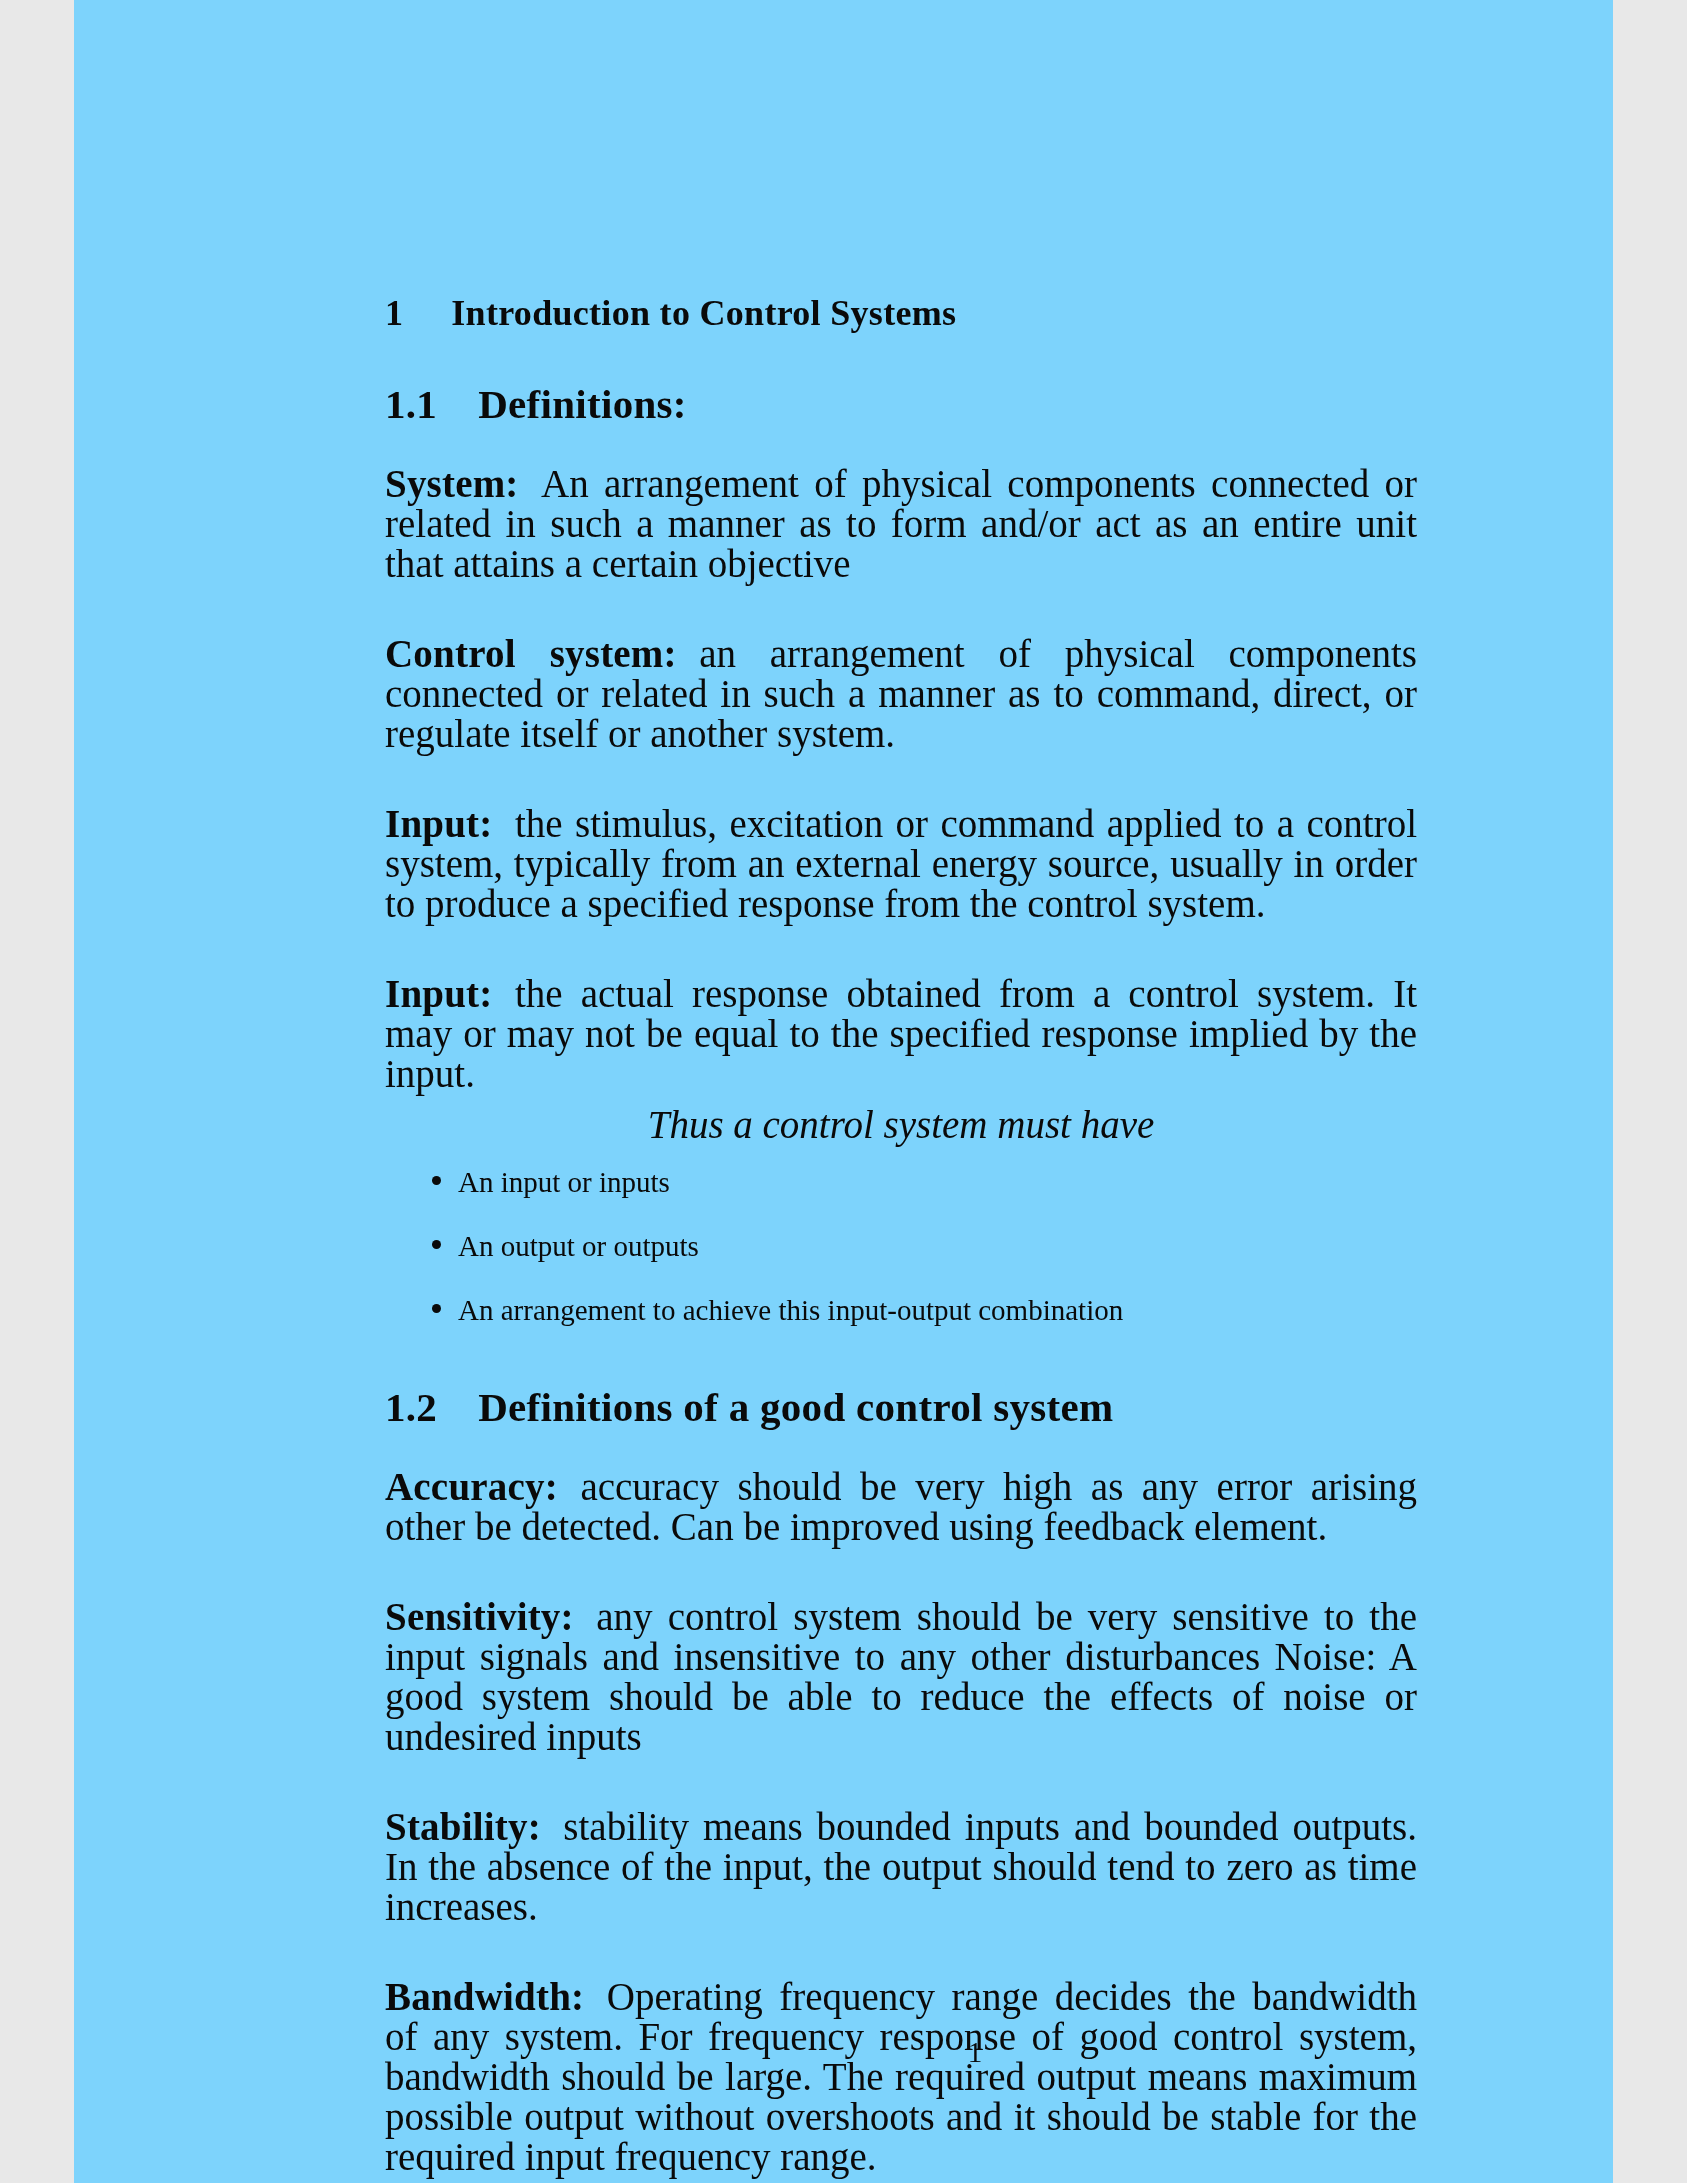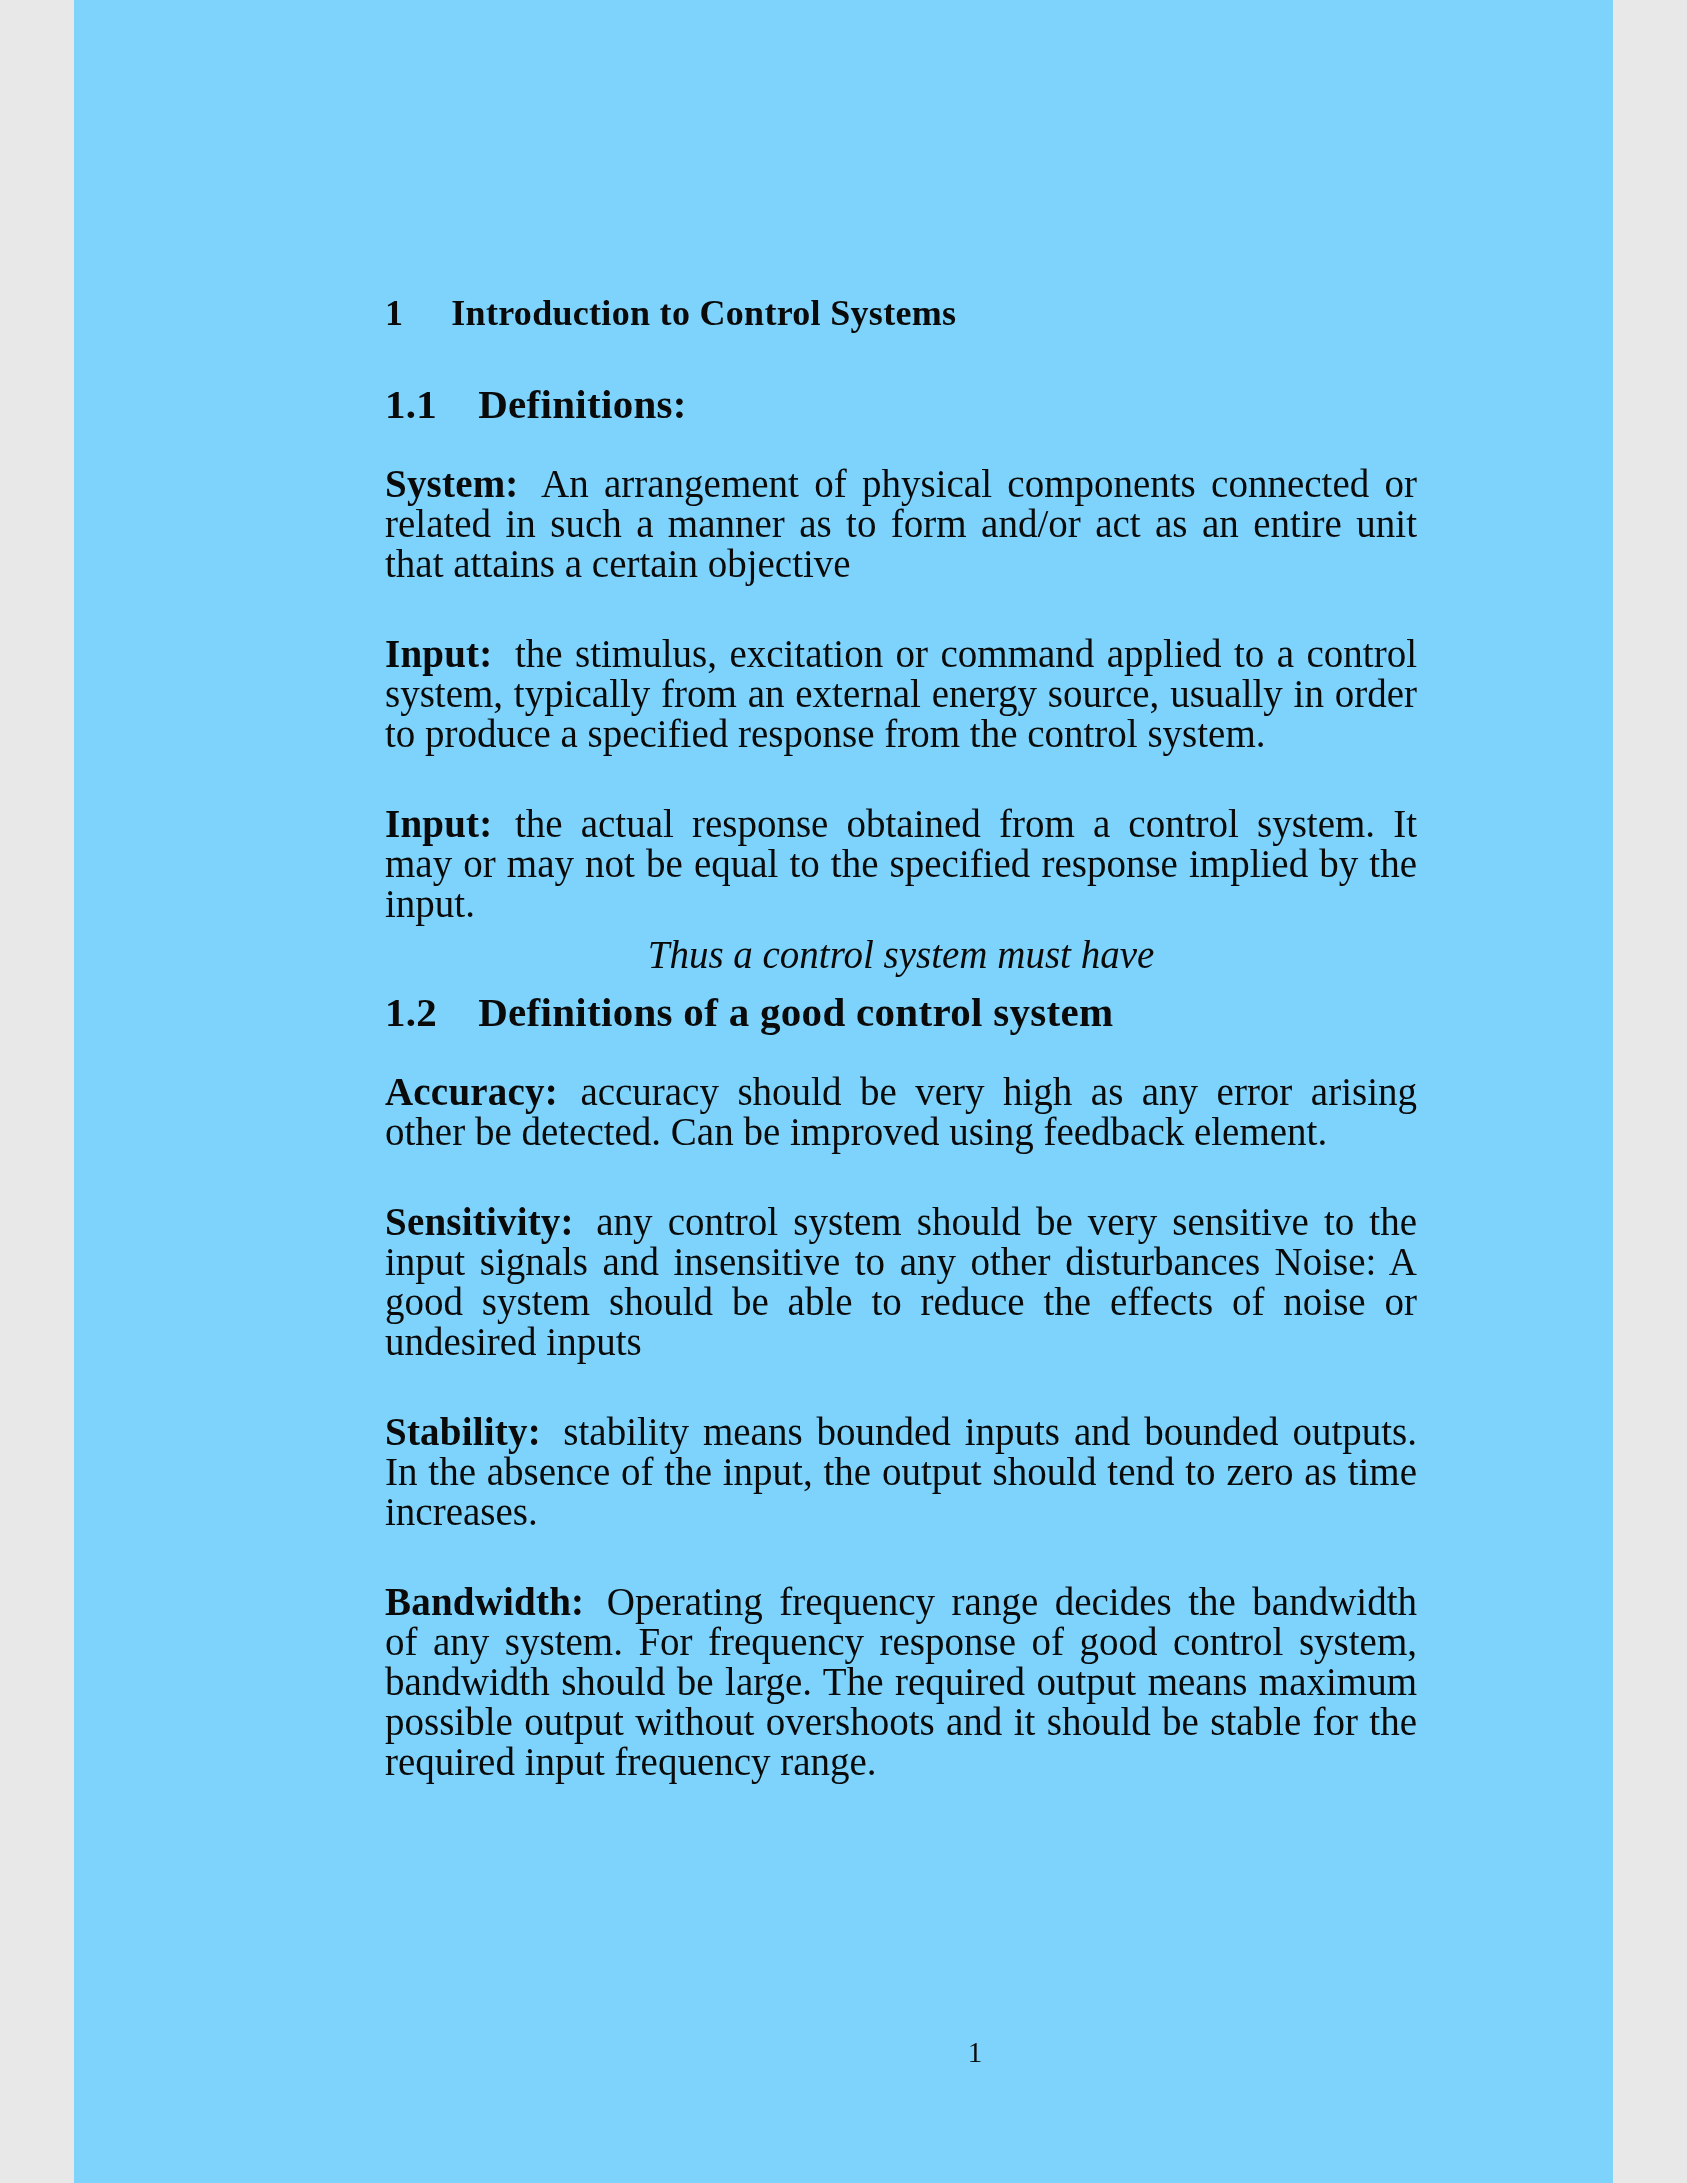--- a/index.html
+++ b/index.html
@@ -89,27 +89,33 @@
     <span class="num">1</span><span>Introduction to Control Systems</span>
   </h1>
 
   <h2 class="subsection">
     <span class="num">1.1</span><span>Definitions:</span>
   </h2>
 
   <p class="def"><span class="lead">System:</span><span>An arrangement of physical components connected or related in such a manner as to form and/or act as an entire unit that attains a certain objective</span></p>
 
 
+  <p class="def"><span class="lead">Control system:</span><span>an arrangement of physical components connected or related in such a manner as to command, direct, or regulate itself or another system.</span></p>
 
   <p class="def"><span class="lead">Input:</span><span>the stimulus, excitation or command applied to a control system, typically from an external energy source, usually in order to produce a specified response from the control system.</span></p>
 
   <p class="def tight"><span class="lead">Input:</span><span>the actual response obtained from a control system. It may or may not be equal to the specified response implied by the input.</span></p>
 
   <p class="note">Thus a control system must have</p>
 
+  <ul class="req-list">
+    <li><span class="bullet"></span><span>An input or inputs</span></li>
+    <li><span class="bullet"></span><span>An output or outputs</span></li>
+    <li><span class="bullet"></span><span>An arrangement to achieve this input-output combination</span></li>
+  </ul>
 
   <h2 class="subsection">
     <span class="num">1.2</span><span>Definitions of a good control system</span>
   </h2>
 
   <p class="def"><span class="lead">Accuracy:</span><span>accuracy should be very high as any error arising other be detected. Can be improved using feedback element.</span></p>
 
   <p class="def"><span class="lead">Sensitivity:</span><span>any control system should be very sensitive to the input signals and insensitive to any other disturbances Noise: A good system should be able to reduce the effects of noise or undesired inputs</span></p>
 
   <p class="def"><span class="lead">Stability:</span><span>stability means bounded inputs and bounded outputs. In the absence of the input, the output should tend to zero as time increases.</span></p>

